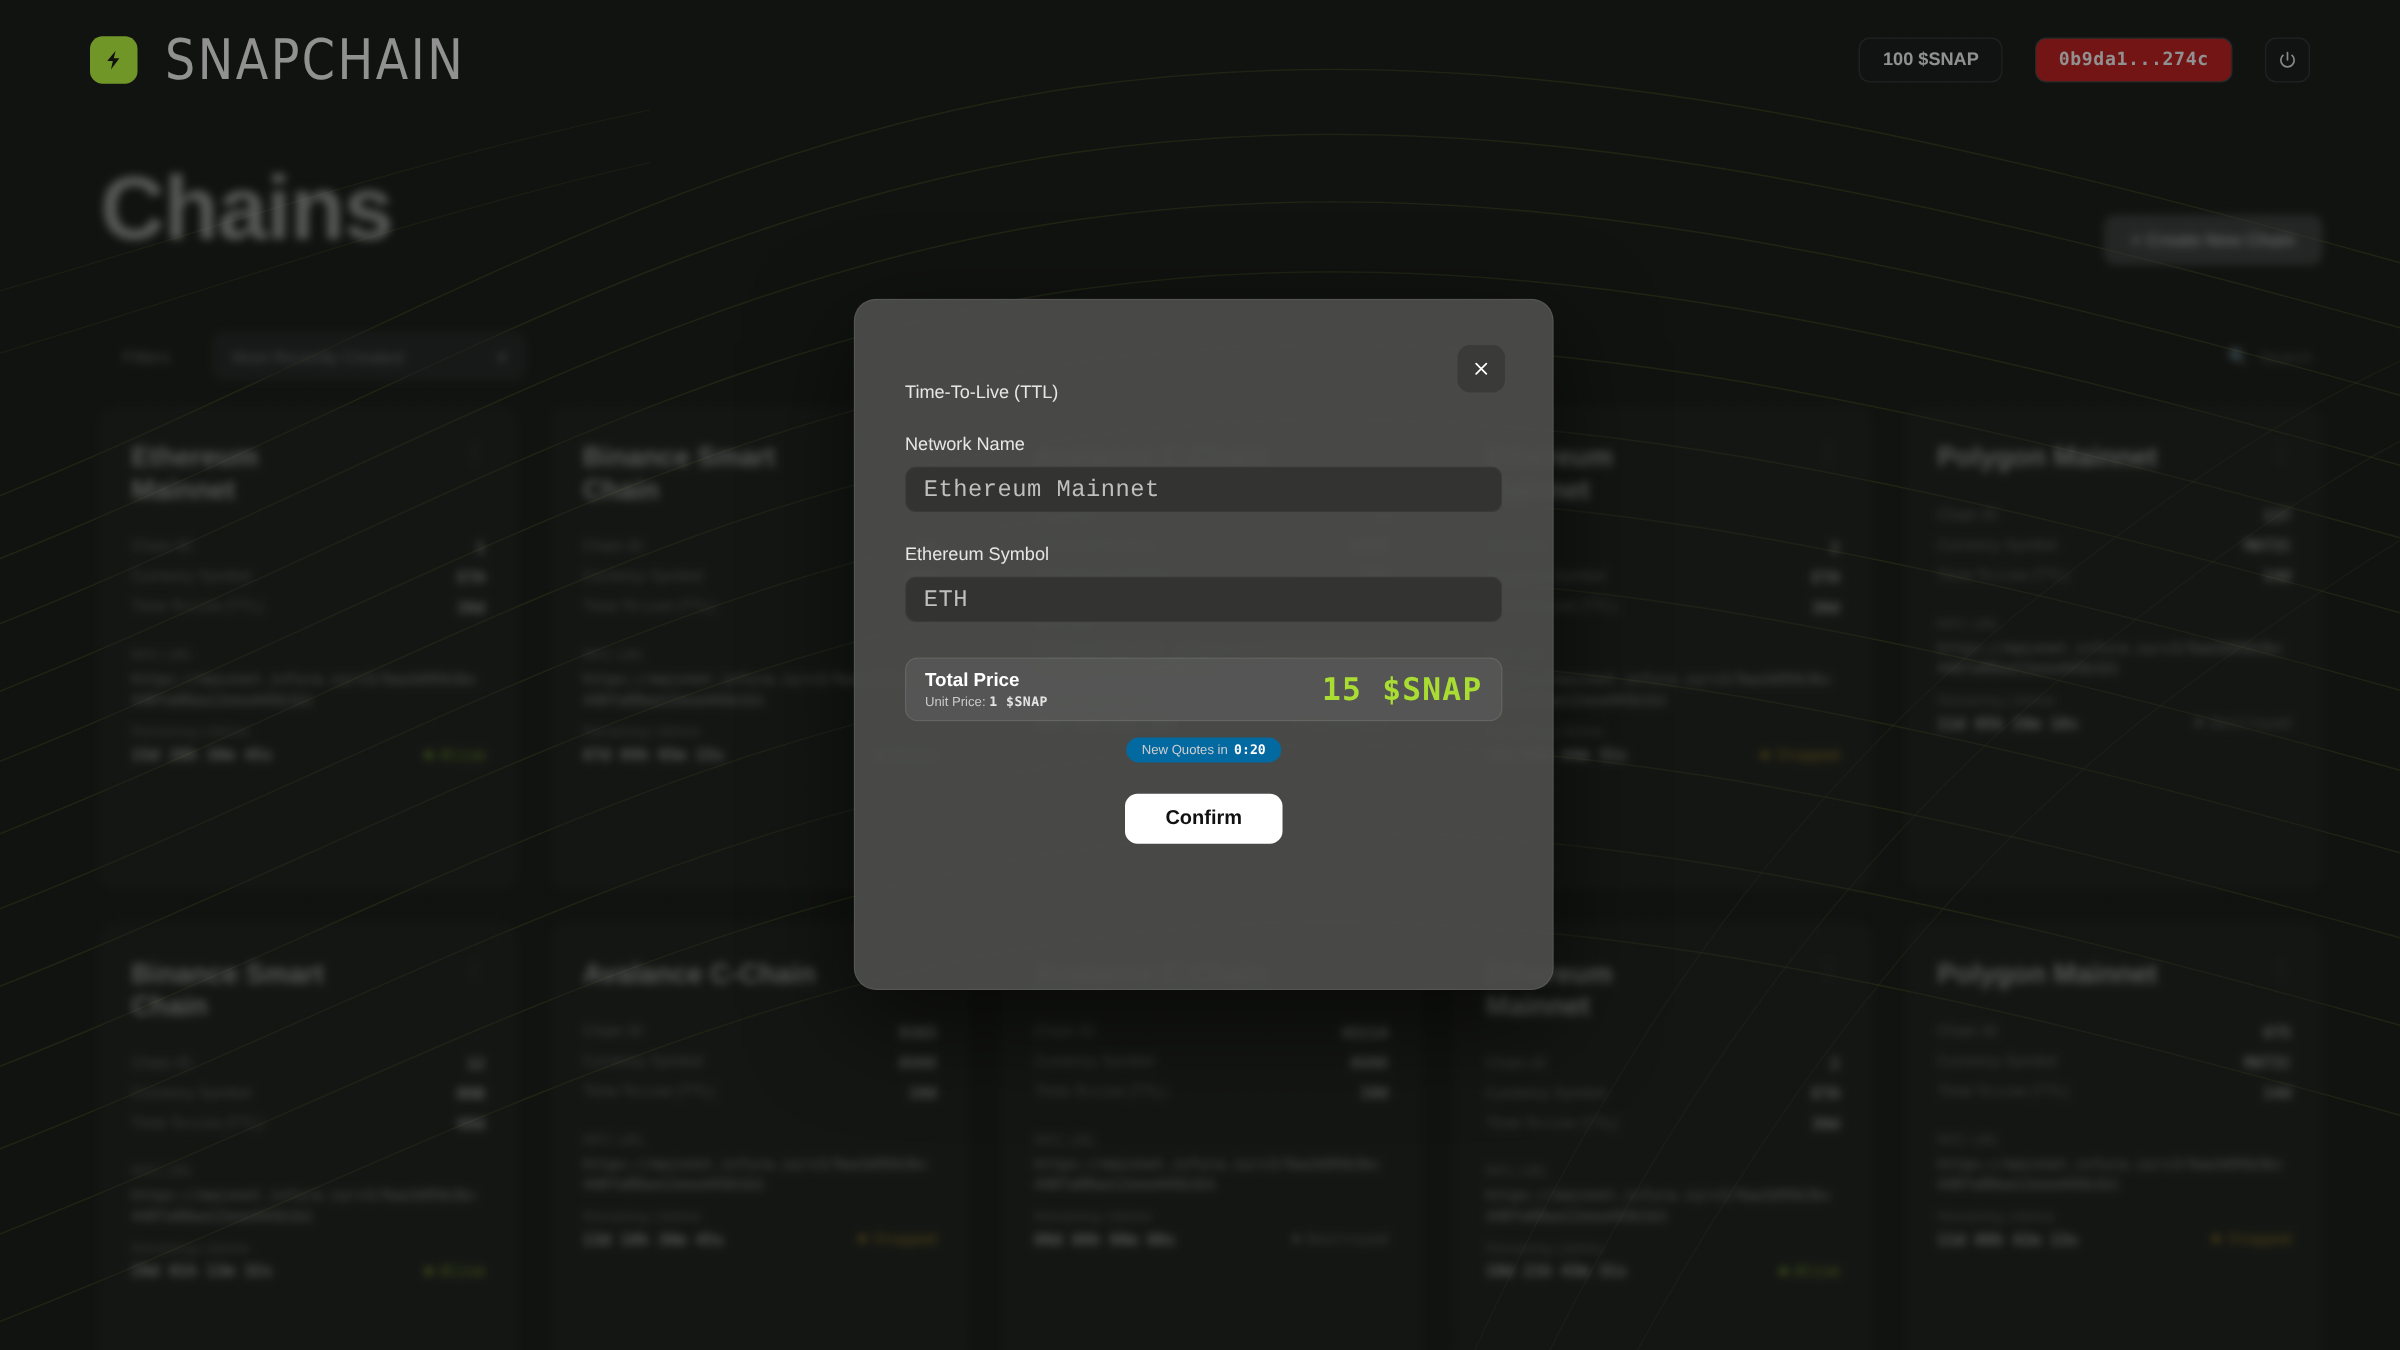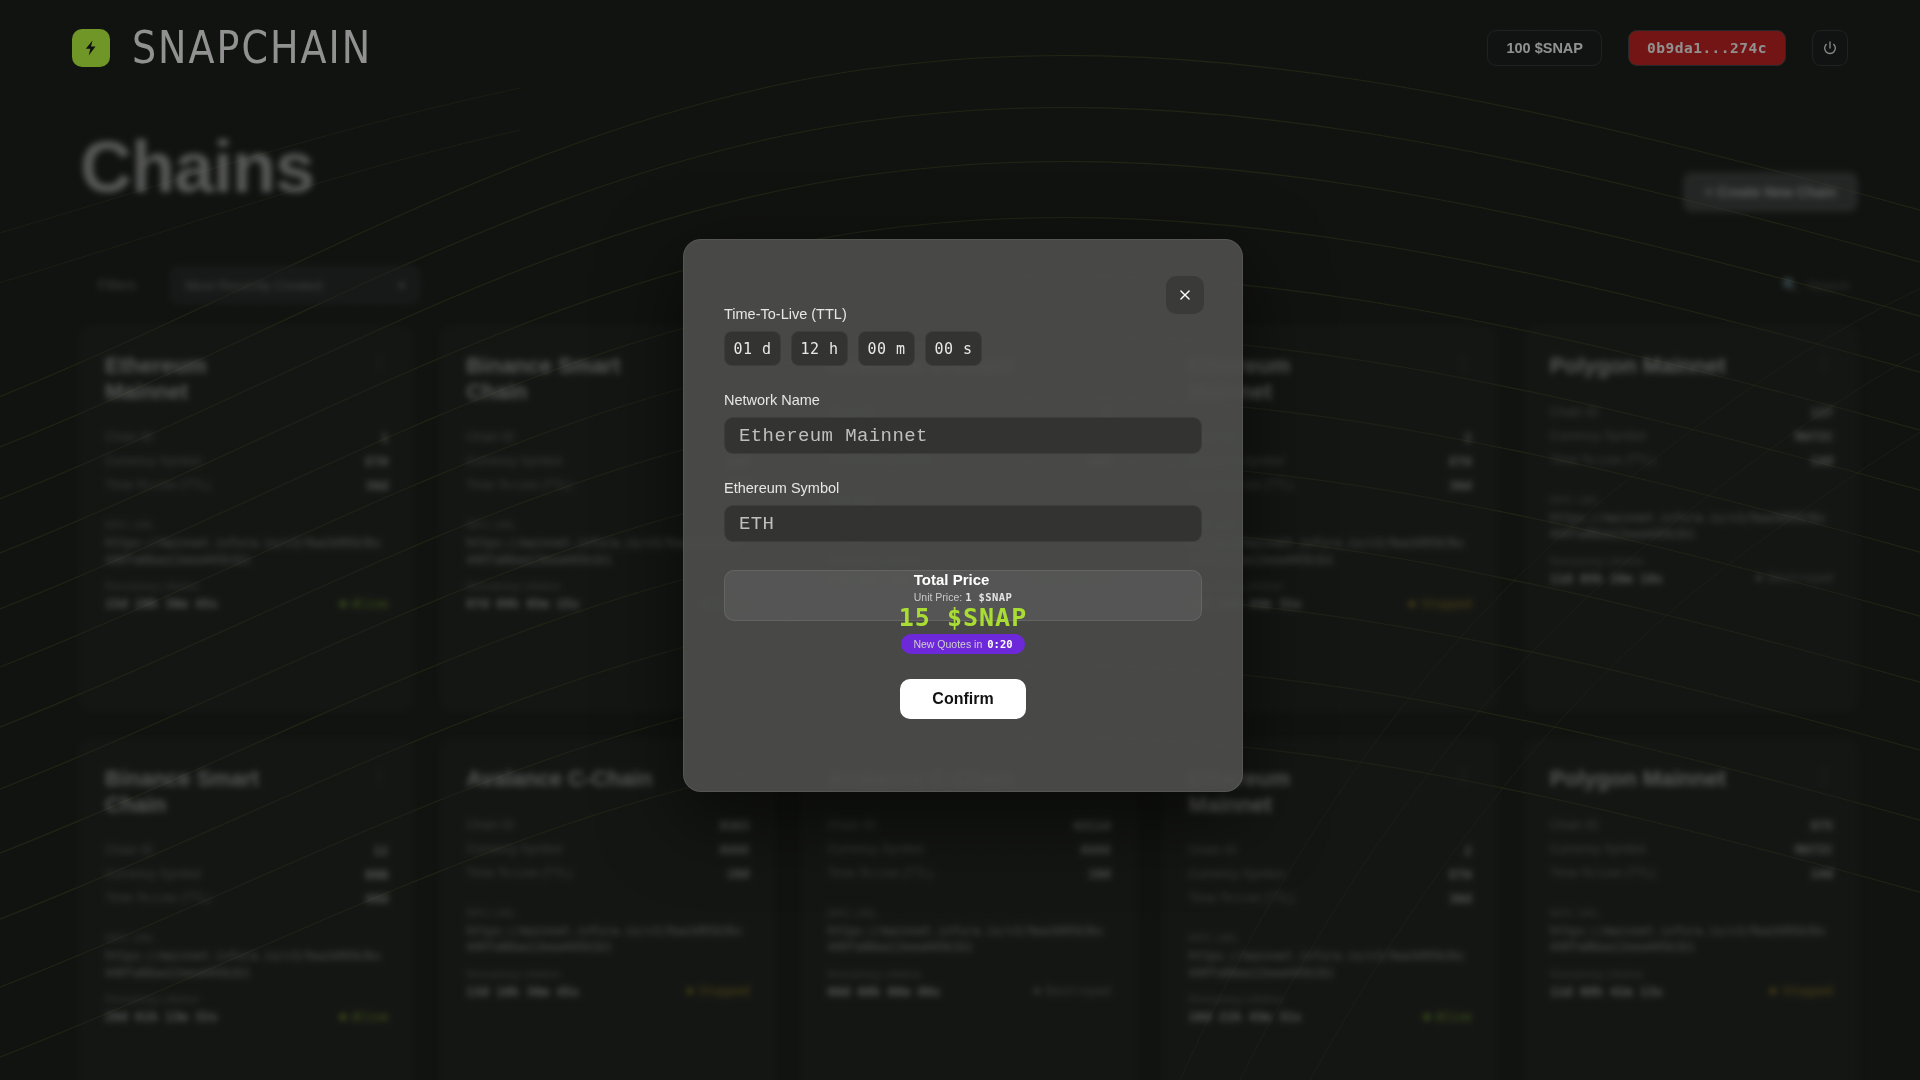--- a/index.html
+++ b/index.html
@@ -177,32 +177,31 @@
     font-size: 19px; color: #bfbfbf; letter-spacing: .4px;
     display: flex; align-items: center;
   }
   .price-box {
     margin-top: 28px;
     width: 100%; height: 51px; border-radius: 10px;
     background: rgba(255,255,255,.07);
     border: 1px solid rgba(255,255,255,.09);
     display: flex; align-items: center; justify-content: space-between;
     padding: 0 15px;
-    flex-direction: column;
   }
   .price-label { font-size: 15px; font-weight: 700; color: #fff; }
   .price-unit { font-size: 10.5px; color: #c9c9c9; margin-top: 3px; }
   .price-unit b { font-family: "DejaVu Sans Mono", monospace; font-weight: 700; color: #e4e4e4; letter-spacing: .4px; }
   .price-value {
     font-family: "DejaVu Sans Mono", monospace;
     font-size: 25px; font-weight: 700; color: #aadd33; letter-spacing: 1px;
   }
   .quote-wrap { display: flex; justify-content: center; margin-top: 13px; }
   .quote-chip {
-    background: #6d28d9; border-radius: 999px;
+    background: #0369a1; border-radius: 999px;
     padding: 4px 12px; font-size: 10.5px; color: #cfcfcf;
     display: flex; align-items: center; gap: 5px;
   }
   .quote-chip b { font-family: "DejaVu Sans Mono", monospace; color: #fff; font-weight: 700; }
   .confirm-wrap { display: flex; justify-content: center; margin-top: 25px; }
   .confirm-btn {
     background: #fff; color: #111; border: none;
     border-radius: 10px; height: 40px; padding: 0 32px;
     font-size: 16px; font-weight: 700; cursor: pointer;
     font-family: "Liberation Sans", sans-serif;
@@ -584,26 +583,20 @@
 
 <div id="overlay">
   <div class="modal">
     <button class="modal-close">
       <svg viewBox="0 0 24 24" fill="none" stroke="#fff" stroke-width="2.4" stroke-linecap="round">
         <path d="M5 5 L19 19 M19 5 L5 19"></path>
       </svg>
     </button>
 
     <div class="field-label">Time-To-Live (TTL)</div>
-    <div class="ttl-row">
-      <div class="ttl-box">01 d</div>
-      <div class="ttl-box">12 h</div>
-      <div class="ttl-box">00 m</div>
-      <div class="ttl-box">00 s</div>
-    </div>
 
     <div class="field-label">Network Name</div>
     <div class="text-input">Ethereum Mainnet</div>
 
     <div class="field-label">Ethereum Symbol</div>
     <div class="text-input">ETH</div>
 
     <div class="price-box">
       <div>
         <div class="price-label">Total Price</div>

